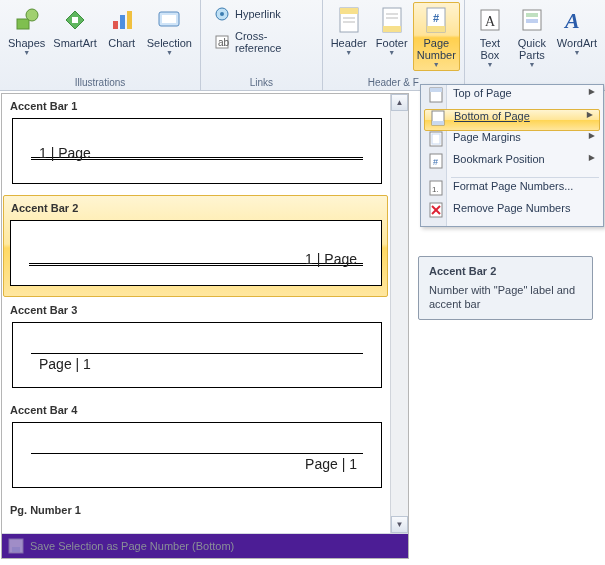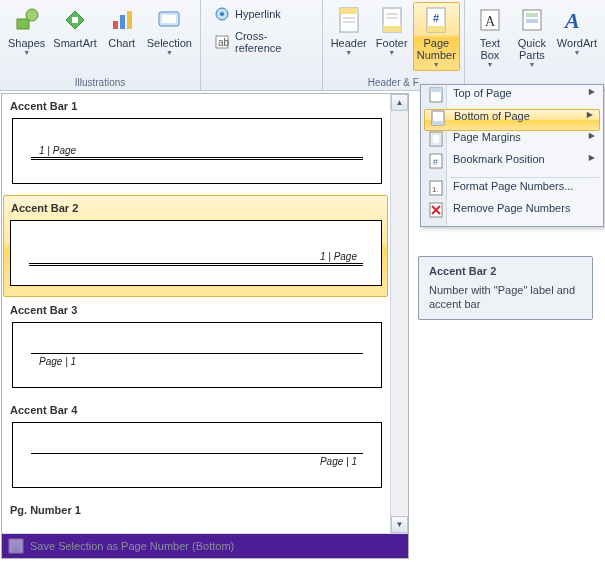--- a/index.html
+++ b/index.html
@@ -121,21 +121,21 @@
 .preview{
   border:1px solid #000;
   height:66px;
   background:#fff;
   position:relative;
   margin:0 4px;
 }
 .gitem.sel .preview{margin:0 1px;}
 .accent-line{position:absolute;left:18px;right:18px;height:1px;background:#000;}
 .accent-line.dbl::after{content:"";position:absolute;left:0;right:0;top:2px;height:1px;background:#000;}
-.ptxt{position:absolute;font-size:10px;font-style:italic;color:#222;}
+.ptxt{position:absolute;font-size:14px;color:#222;}
 
 
 .gfooter{
   border-top:1px solid #d5d9e0;
   background:#4c1d95;
   display:flex;align-items:center;
   height:25px;padding:0 6px;gap:6px;
   color:#8a8f98;
 }
 .gfooter .gf-ic{width:16px;height:16px;opacity:.55;}
@@ -207,20 +207,21 @@
       <div class="linkrow">
         <span class="li-ic">
             <svg width="16" height="16">
               <rect x="2" y="2" width="12" height="12" fill="#fff" stroke="#888"></rect>
               <text x="4" y="12" font-size="10" fill="#555">ab</text>
             </svg>
           </span>
         <span>Cross-reference</span>
       </div>
     </div>
+    <div class="rgroup-label">Links</div>
   </div>
 
   <div class="rgroup">
     <div class="rbtns">
       <div class="rbtn">
         <span class="ic">
             <svg width="24" height="28">
               <rect x="3" y="2" width="18" height="24" fill="#fff" stroke="#9aa6b6"></rect>
               <rect x="3" y="2" width="18" height="6" fill="#f7e08c"></rect>
               <line x1="6" y1="12" x2="18" y2="12" stroke="#bbb"></line>
@@ -310,21 +311,21 @@
       <span>Top of Page</span>
       <span class="arrow">▶</span>
     </div>
     <div class="mitem hl">
       <span class="mi-ic">
           <svg width="14" height="16">
             <rect x="1" y="1" width="12" height="14" fill="#fff" stroke="#888"></rect>
             <rect x="1" y="11" width="12" height="4" fill="#c8d8ef"></rect>
           </svg>
         </span>
-      <span style="">Bottom of Page</span>
+      <span style="text-decoration:underline;">Bottom of Page</span>
       <span class="arrow">▶</span>
     </div>
     <div class="mitem">
       <span class="mi-ic">
           <svg width="14" height="16">
             <rect x="1" y="1" width="12" height="14" fill="#fff" stroke="#888"></rect>
             <rect x="3" y="3" width="8" height="10" fill="none" stroke="#c8d8ef"></rect>
           </svg>
         </span>
       <span>Page Margins</span>

